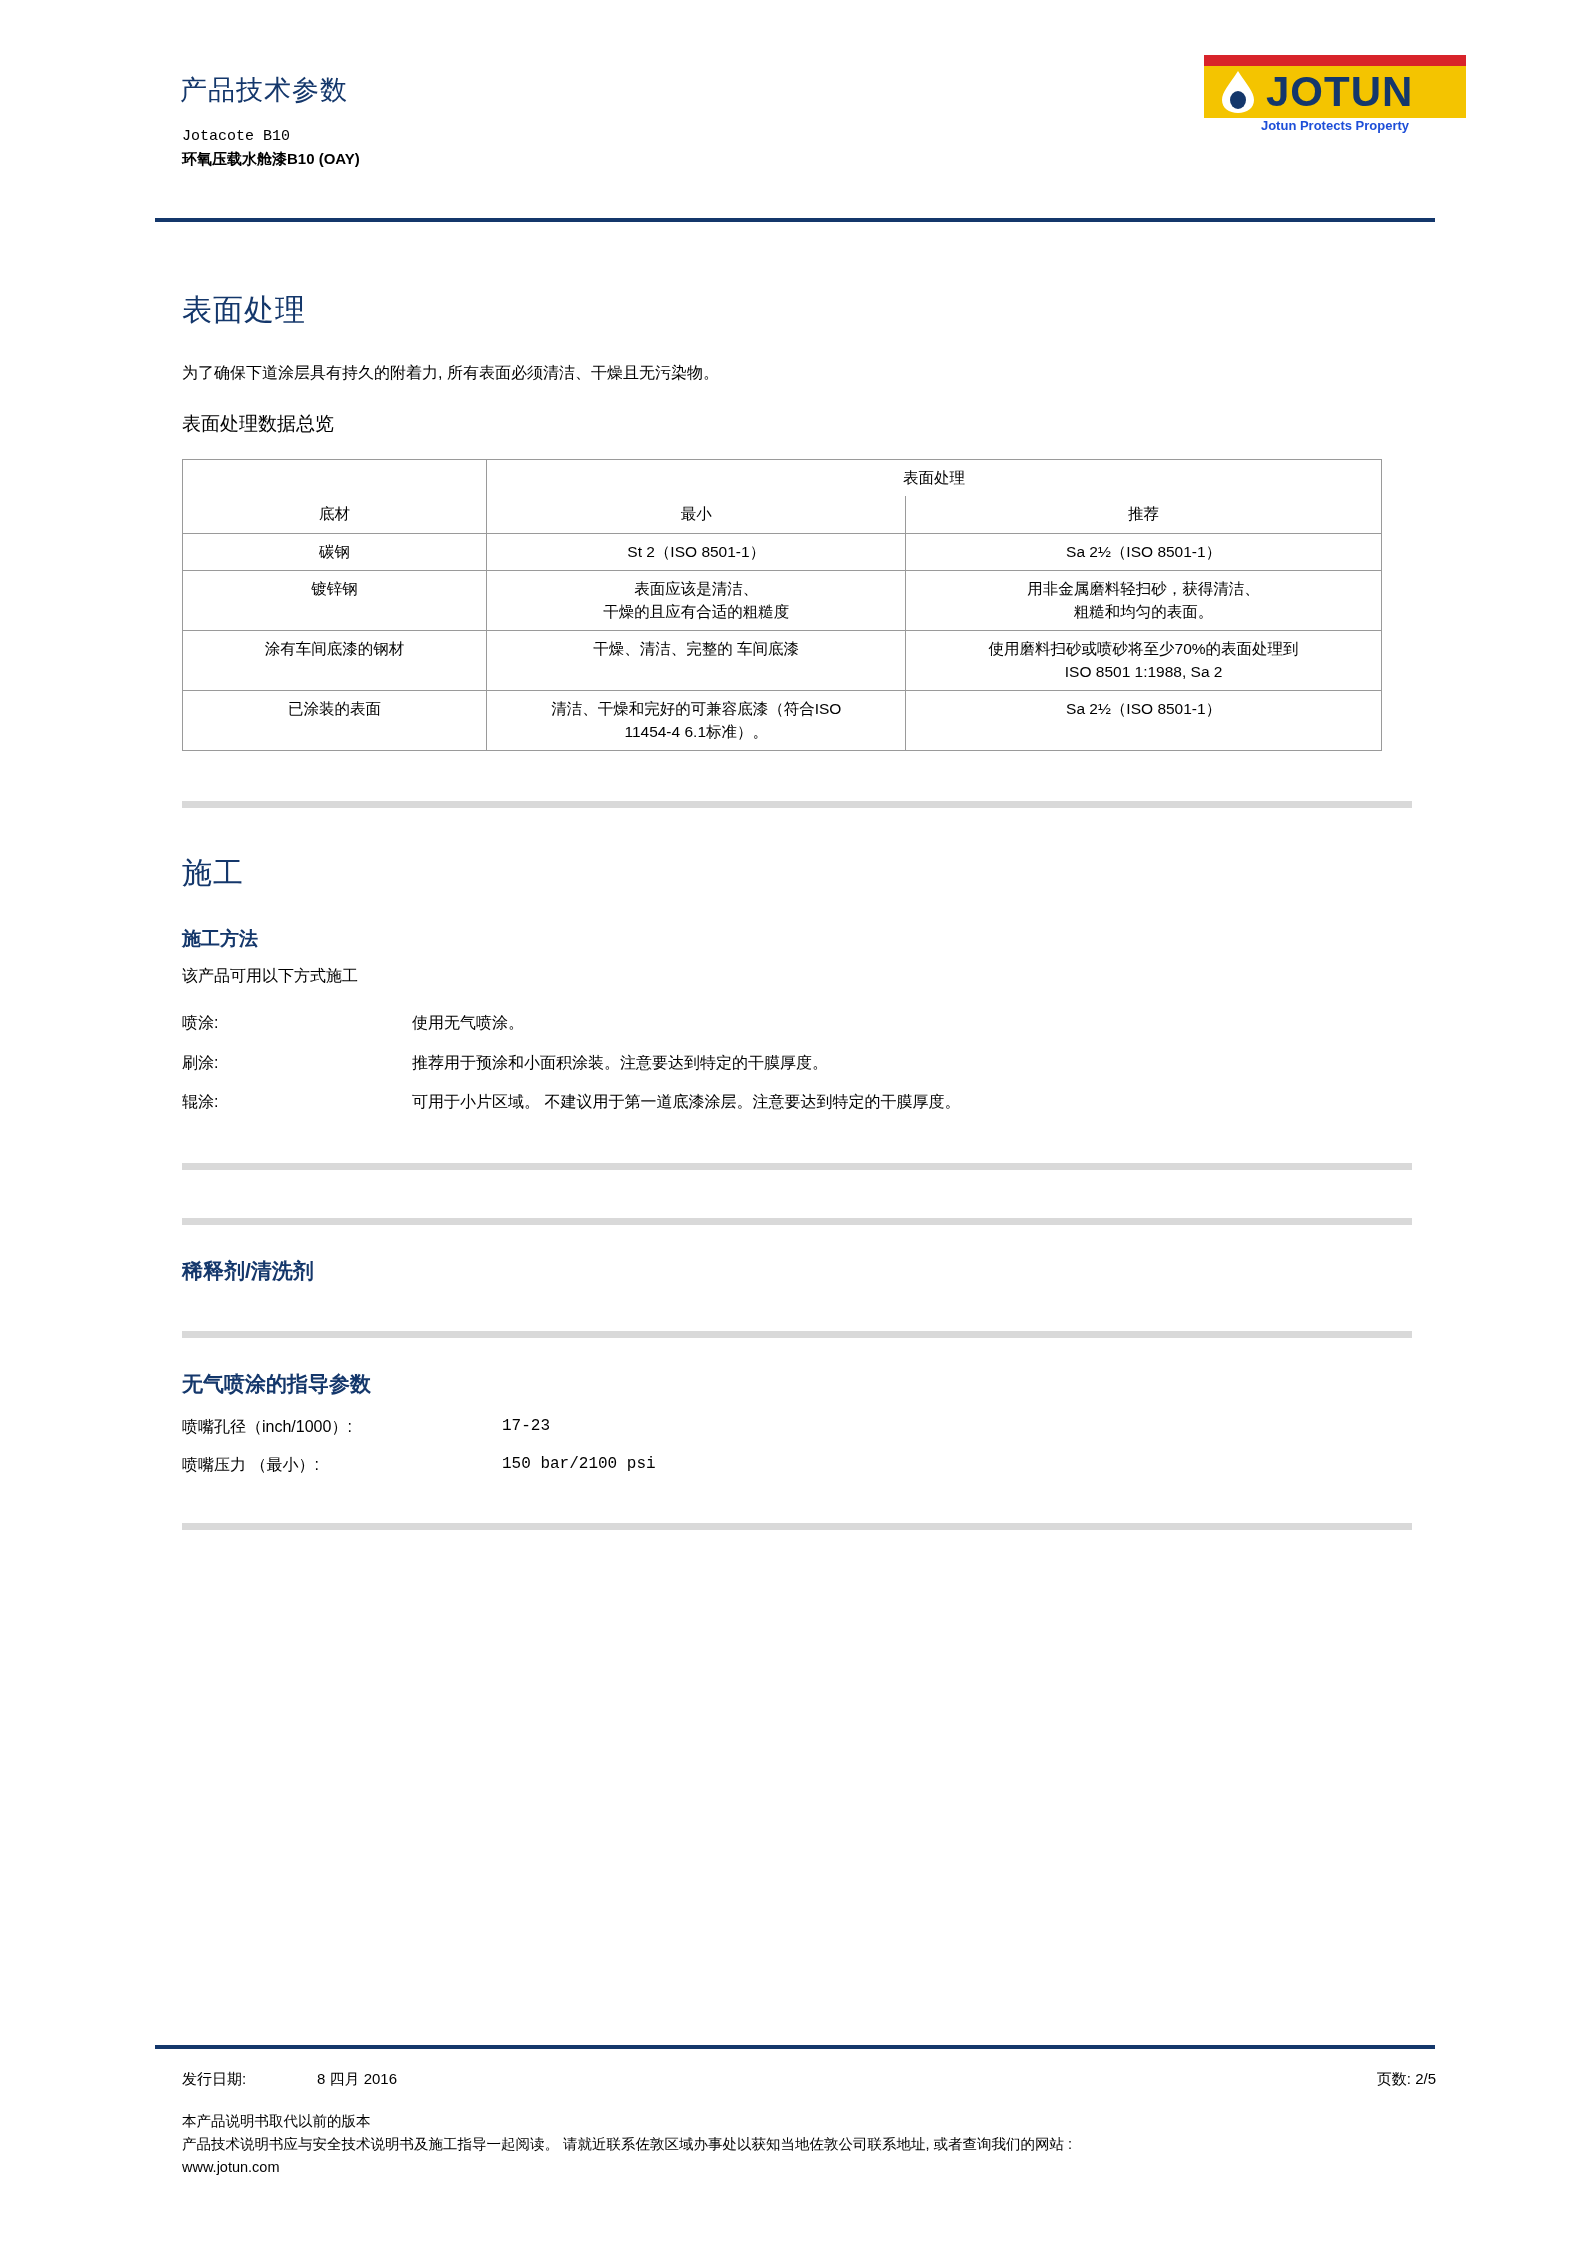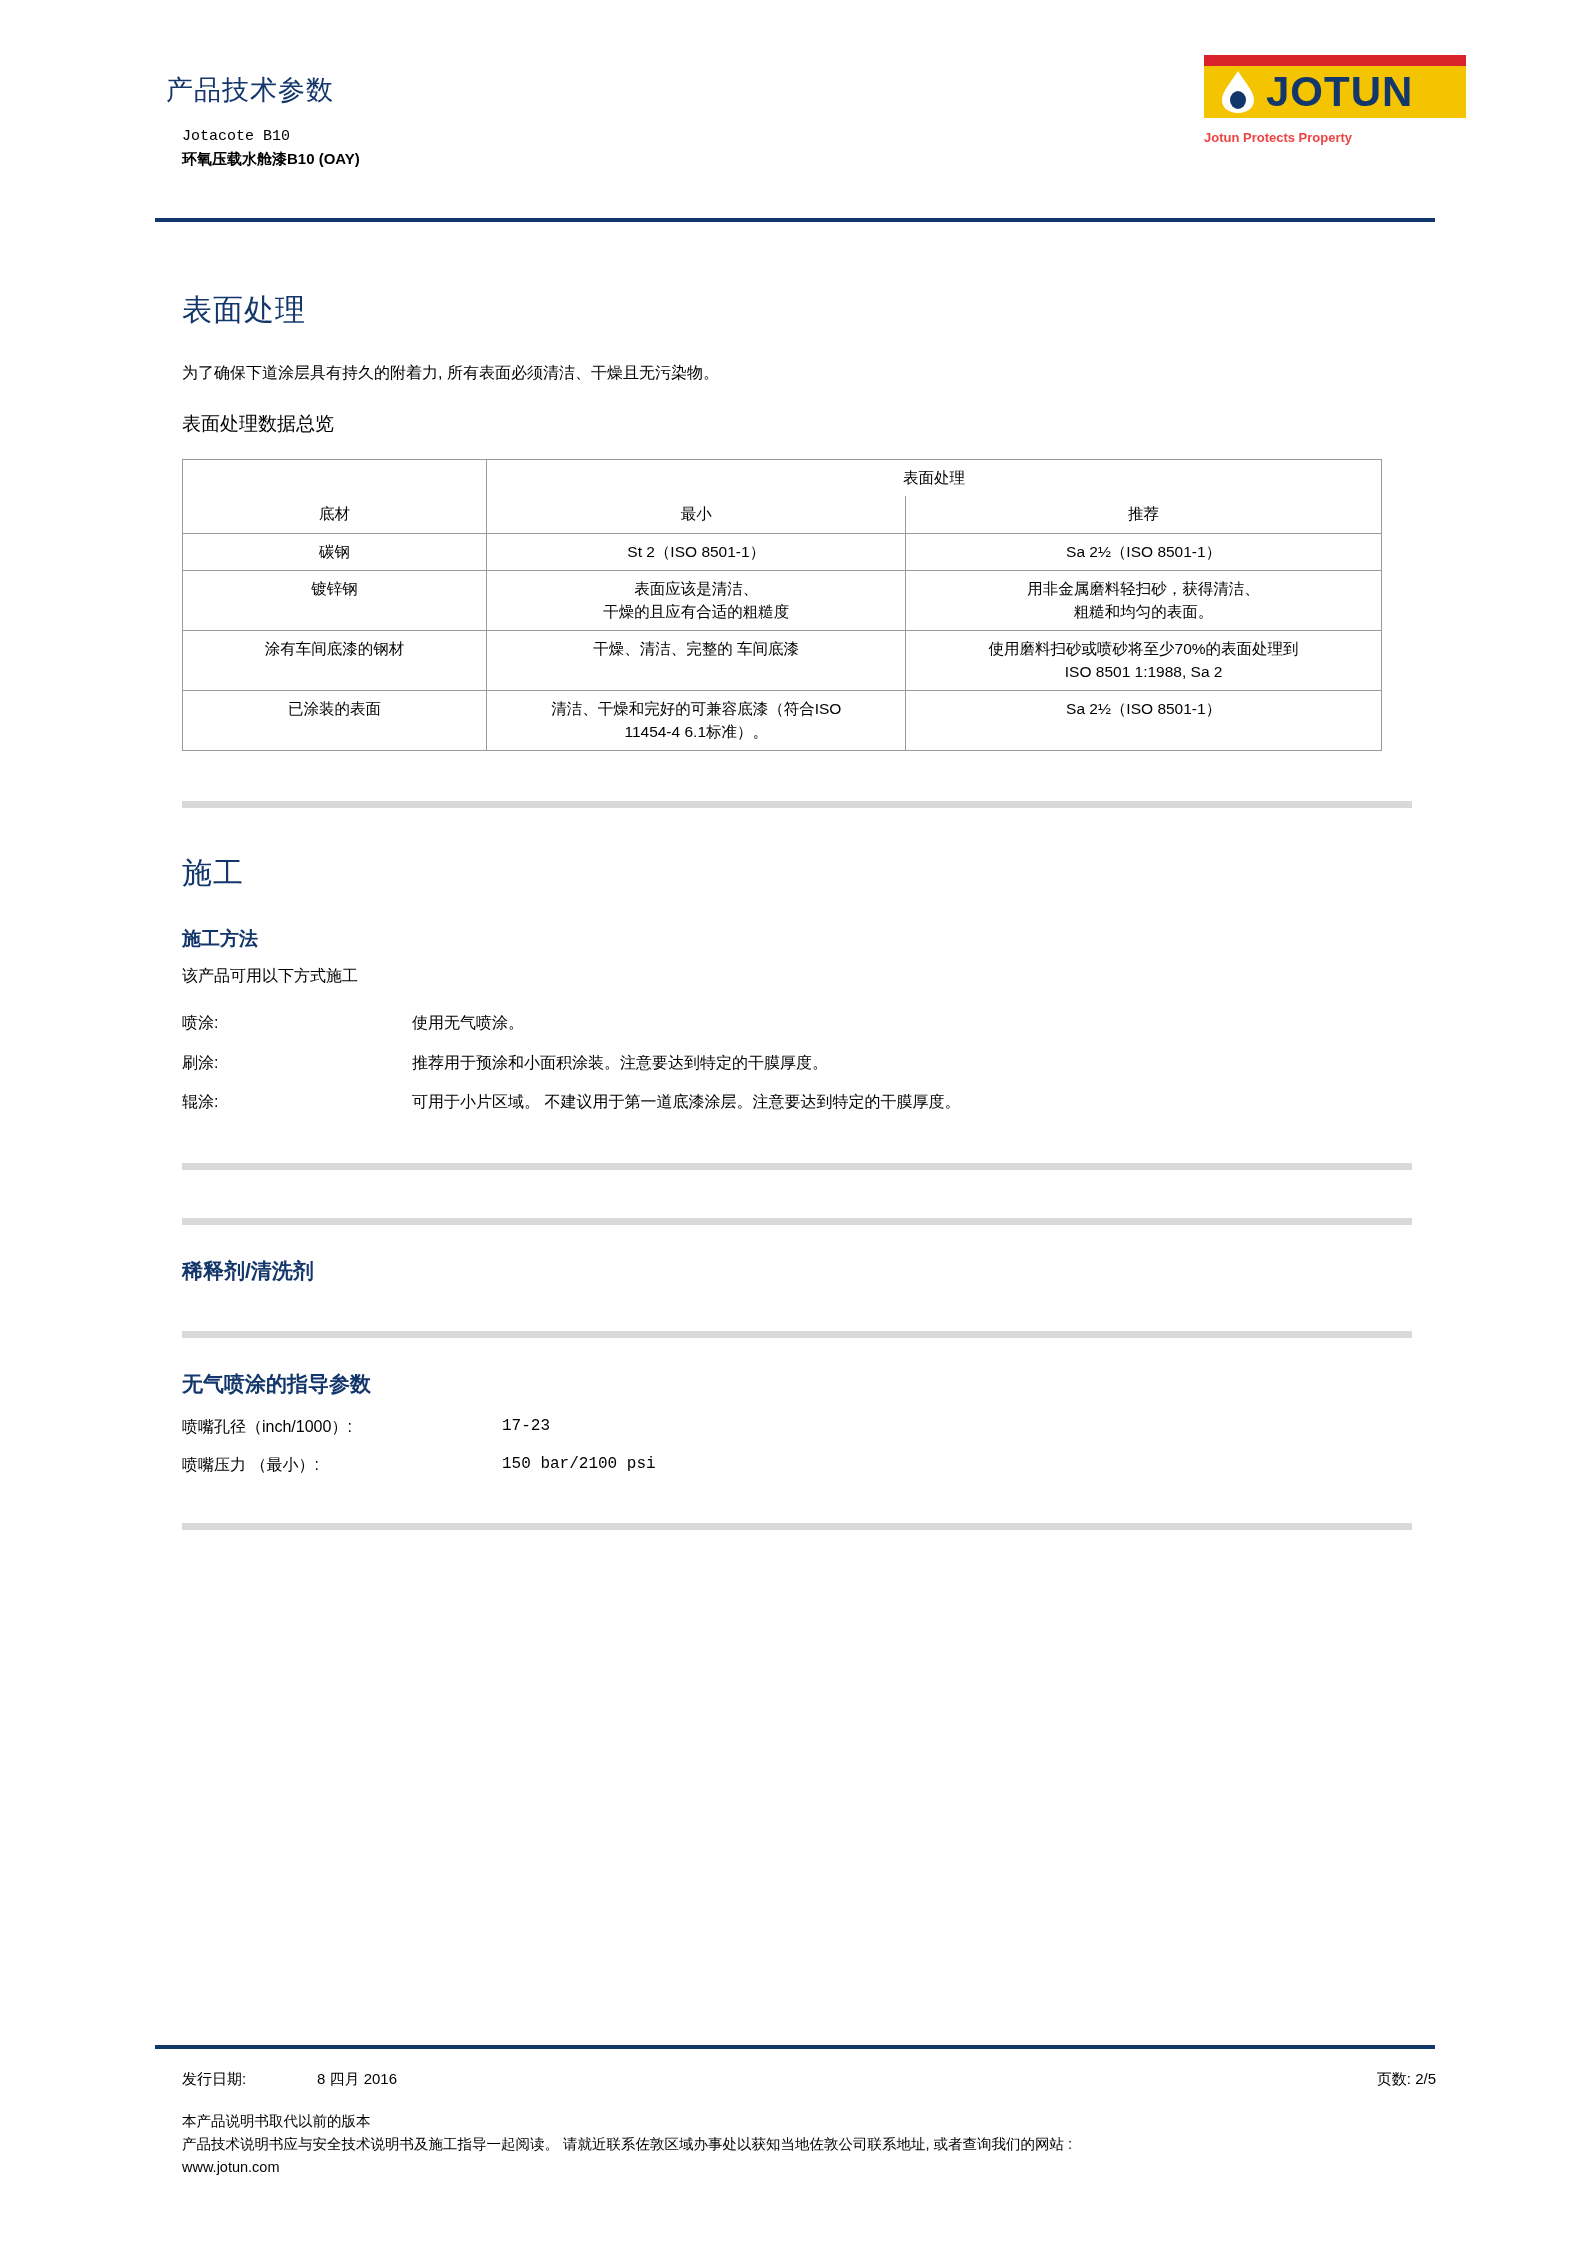--- a/index.html
+++ b/index.html
@@ -24,21 +24,21 @@
   
   .header {
     position: absolute;
     left: 0;
     top: 0;
     width: 100%;
     height: 230px;
   }
   .doc-title {
     position: absolute;
-    left: 166px;
+    left: 180px;
     top: 72px;
     font-size: 27px;
     color: #14376b;
     letter-spacing: 1px;
   }
   .prod-line-1 {
     position: absolute;
     left: 182px;
     top: 128px;
     font-size: 15px;
@@ -85,25 +85,24 @@
     left: 62px;
     top: 2px;
     font-size: 42px;
     font-weight: bold;
     color: #14376b;
     letter-spacing: 1px;
     line-height: 48px;
     font-family: "Liberation Sans", sans-serif;
   }
   .logo-tag {
-    margin-top: 12px;
-    text-align: left;
+    text-align: center;
     font-size: 13px;
     font-weight: bold;
-    color: #ef4444;
+    color: #1d4ed8;
   }
 
   .header-rule {
     position: absolute;
     left: 155px;
     top: 218px;
     width: 1280px;
     height: 4px;
     background: #14376b;
   }

